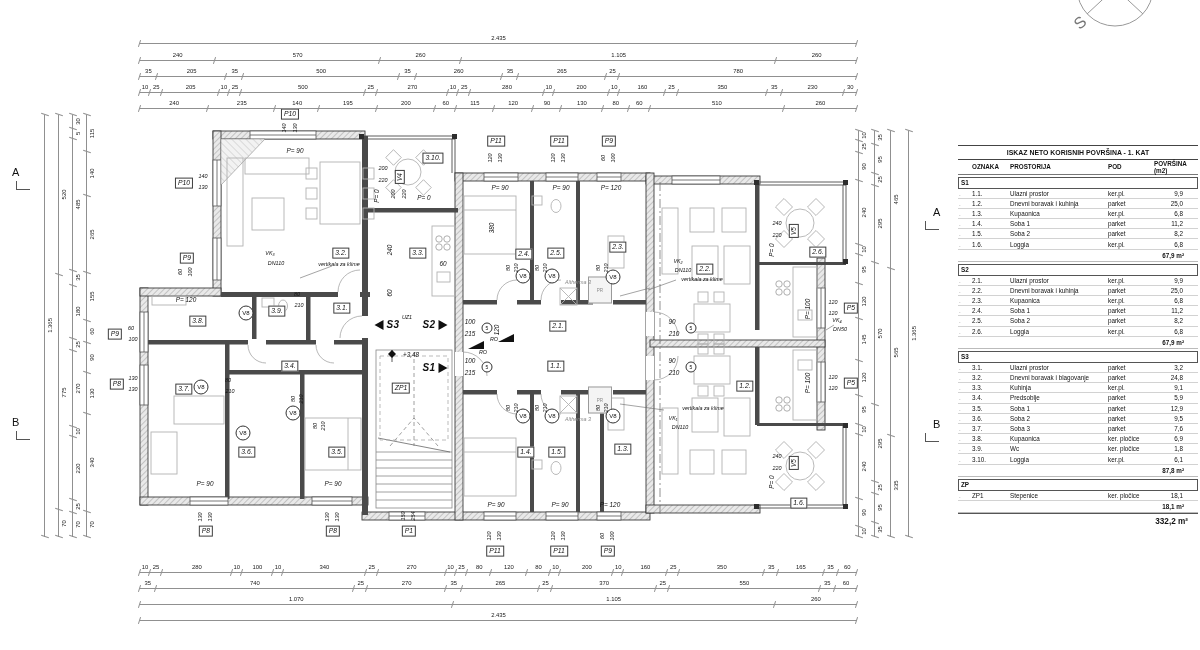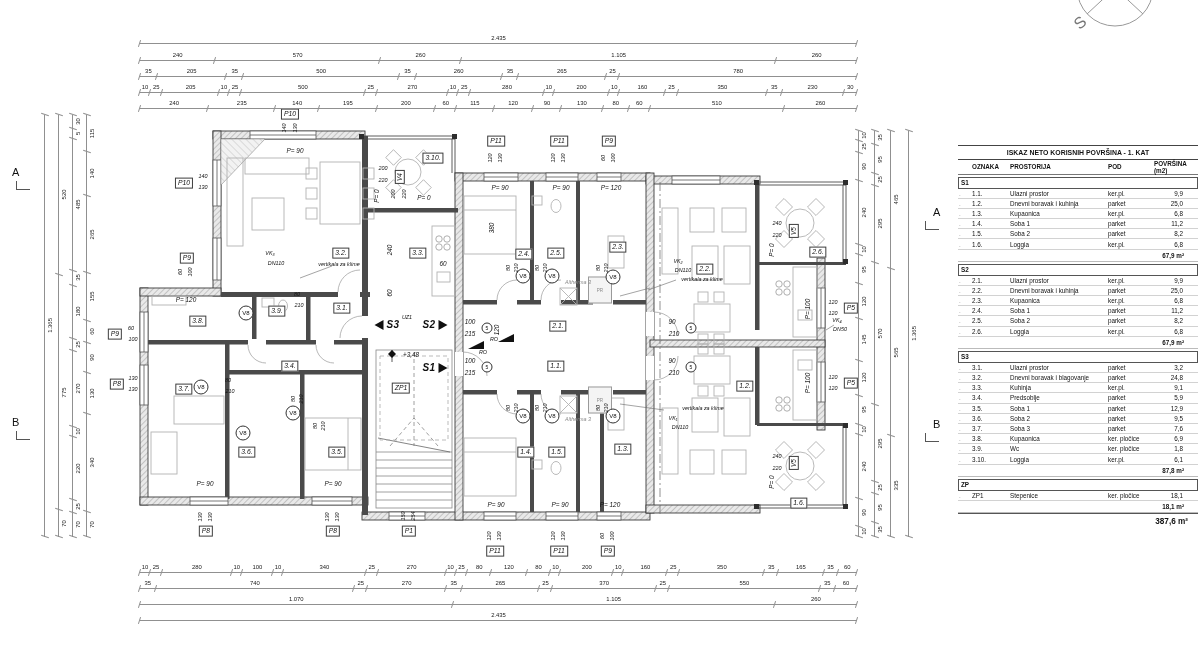--- a/index.html
+++ b/index.html
@@ -1190,16 +1190,16 @@
       <div class="t-sub">87,8 m²</div>
       <div class="t-sec">ZP</div>
       <div class="t-row">
         <span class="dot">.</span>
         <span>ZP1</span>
         <span>Stepenice</span>
         <span>ker. pločice</span>
         <span class="num">18,1</span>
       </div>
       <div class="t-sub">18,1 m²</div>
-      <div class="t-total">387,6 m²</div>
+      <div class="t-total">332,2 m²</div>
     </div>
 
 </div>
 
 </body></html>

